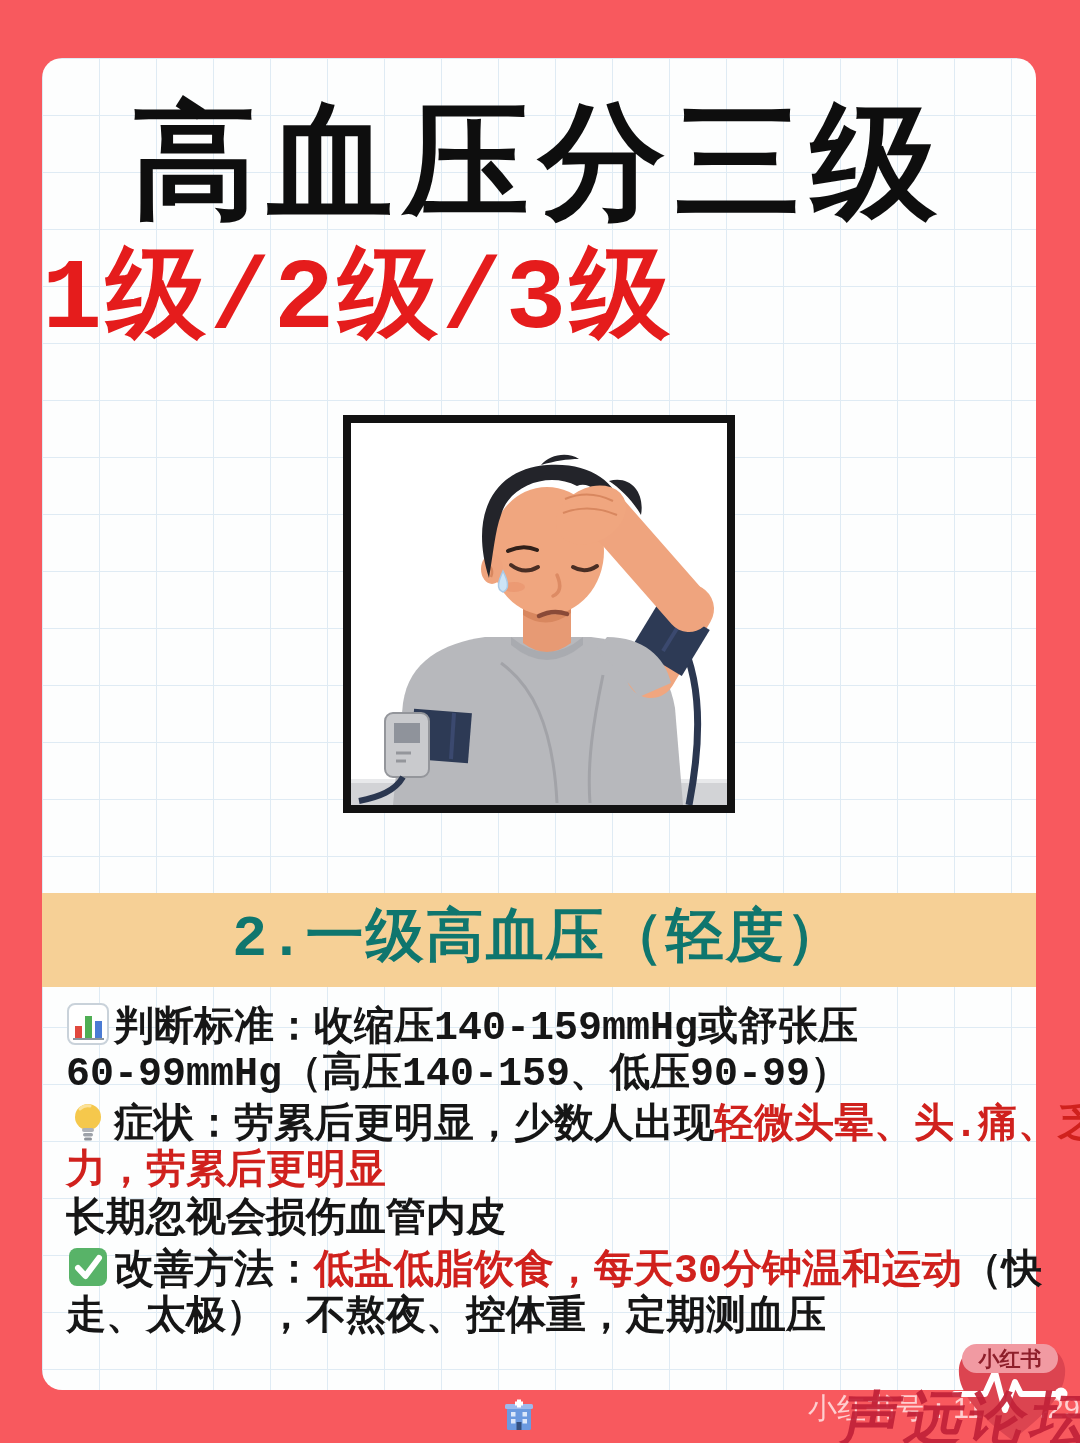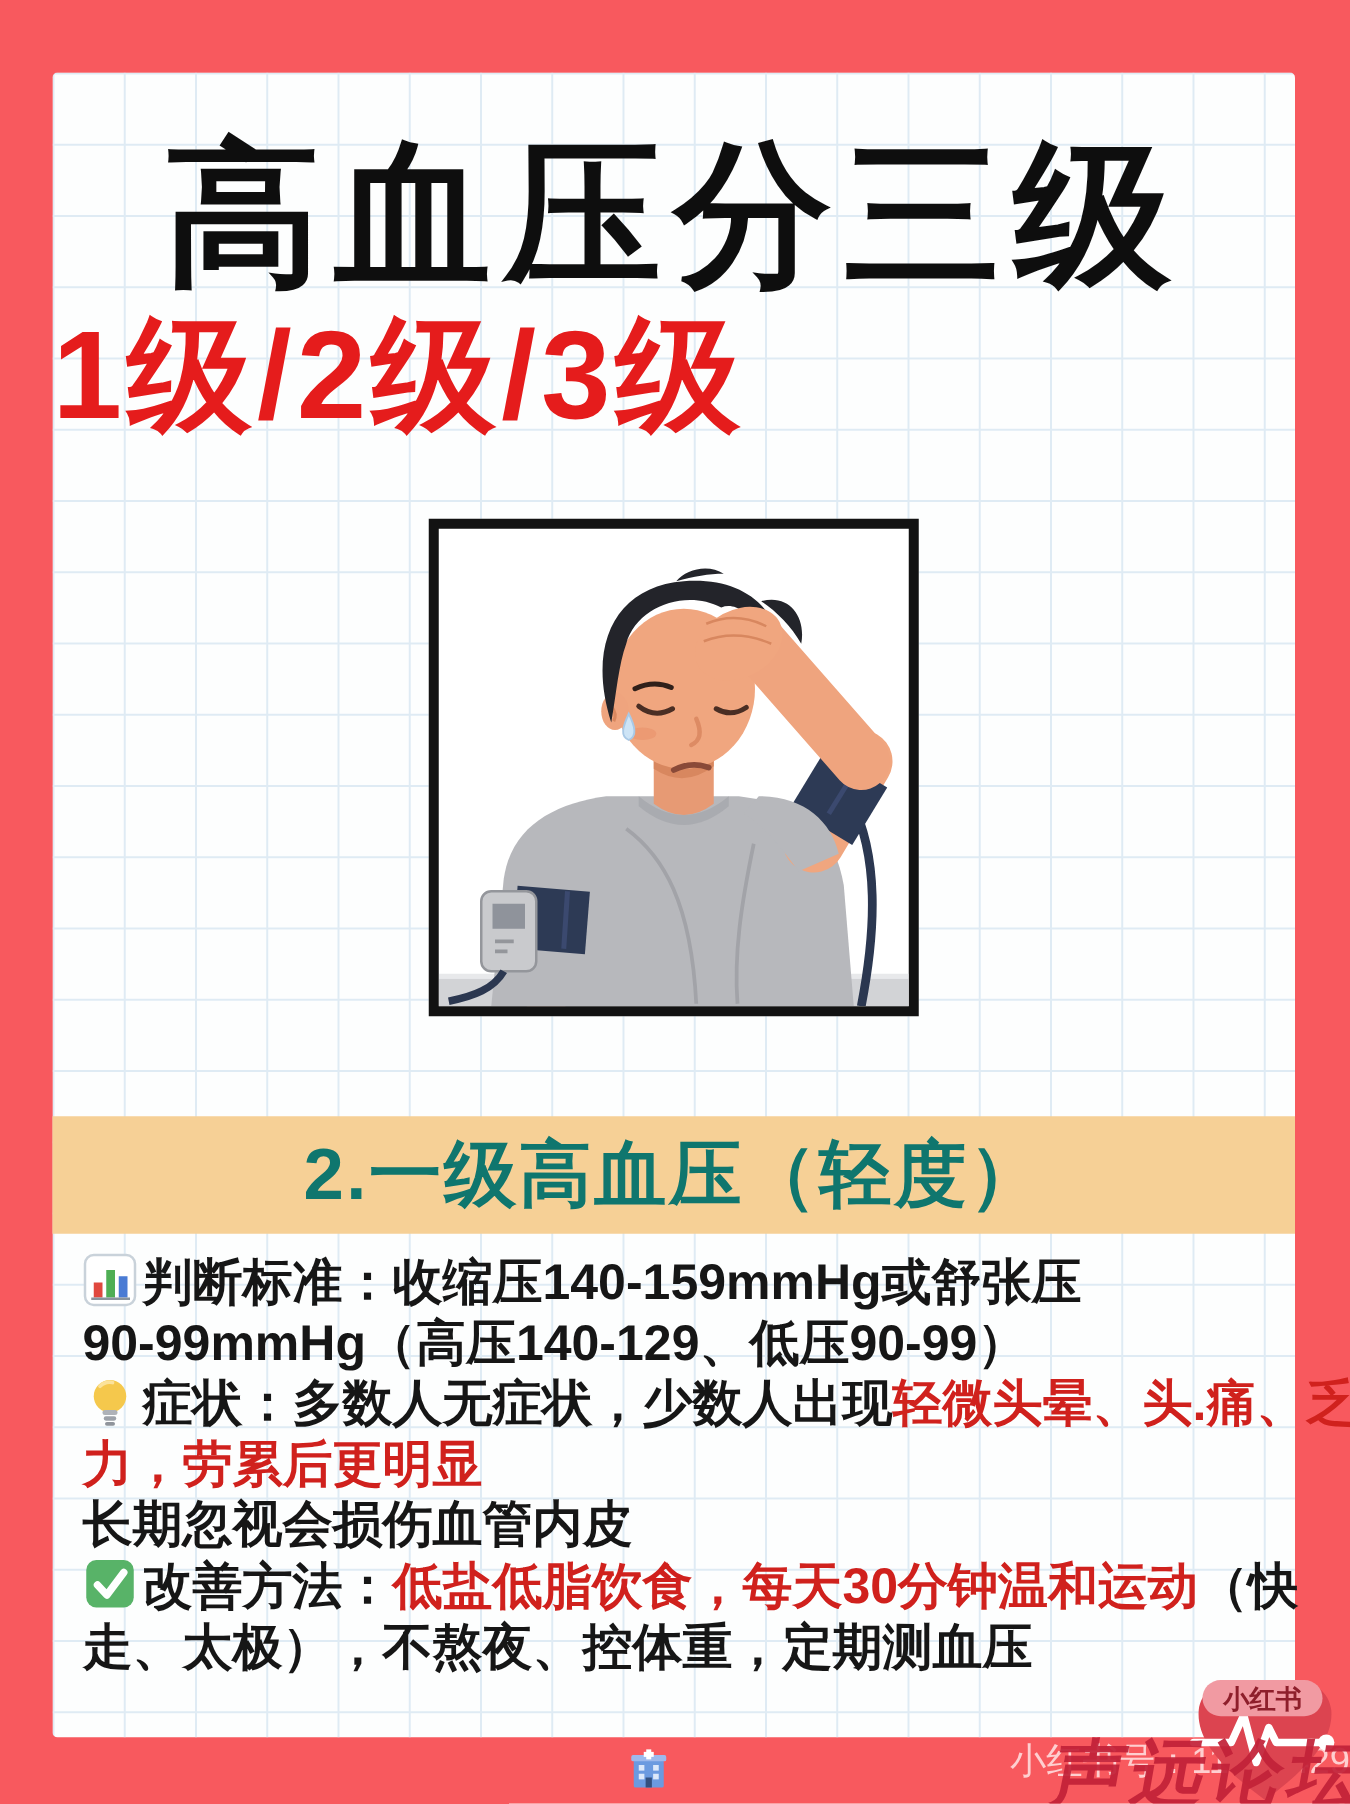--- a/index.html
+++ b/index.html
@@ -6,21 +6,22 @@
   body{width:1080px;height:1443px;font-family:"Liberation Sans",sans-serif;}
   .page{position:relative;width:1080px;height:1443px;background:#F8595E;overflow:hidden;}
 
   
   .card{
     position:absolute;left:42px;top:58px;width:994px;height:1332px;
     background-color:#FDFEFE;
     background-image:linear-gradient(#DFEBF4 1.5px,transparent 1.5px),
                      linear-gradient(90deg,#DFEBF4 1.5px,transparent 1.5px);
     background-size:57px 57px;
-    border-radius:4px;
+    border-radius:20px;
+    font-family:Liberation Mono, monospace;
   }
 
   .title{
     position:absolute;top:48px;left:0;width:100%;text-align:center;
     font-size:126px;line-height:1.05;font-weight:900;color:#0E0E0E;
     letter-spacing:10px;margin:0;
   }
   .subtitle{
     position:absolute;top:190px;left:0;width:100%;text-align:left;
     font-size:100px;line-height:1.05;font-weight:900;color:#E51C1C;
@@ -139,32 +140,32 @@
           <svg viewBox="0 0 44 44">
               <rect x="2" y="2" width="40" height="40" rx="7" fill="#FFFFFF" stroke="#C9D2DA" stroke-width="2"></rect>
               <rect x="9" y="24" width="7" height="12" fill="#E0483E"></rect>
               <rect x="19" y="14" width="7" height="22" fill="#4FAE54"></rect>
               <rect x="29" y="19" width="7" height="17" fill="#4A7BD4"></rect>
               <line x1="7" y1="37" x2="38" y2="37" stroke="#8A949D" stroke-width="2"></line>
             </svg>
         </span><span class="tb">判断标准：收缩压140-159mmHg或舒张压</span>
       </div>
       <div class="line">
-        <span class="tb">90-99mmHg（高压140-129、低压90-99）</span>
+        <span class="tb">60-99mmHg（高压140-159、低压90-99）</span>
       </div>
       <div class="line">
         <span class="ic">
           <svg viewBox="0 0 44 44">
               <circle cx="22" cy="18" r="13" fill="#F5C84C"></circle>
               <path d="M14,10 A11,11 0 0 1 24,7" stroke="#FBE29A" stroke-width="3" fill="none" stroke-linecap="round"></path>
               <rect x="16" y="29" width="12" height="4" rx="2" fill="#AEB2B8"></rect>
               <rect x="17" y="34" width="10" height="3.5" rx="1.7" fill="#9DA2A9"></rect>
               <rect x="18" y="38.5" width="8" height="3" rx="1.5" fill="#8F949B"></rect>
             </svg>
-        </span><span class="tb">症状：多数人无症状，少数人出现</span><span class="tr">轻微头晕、头.痛、乏</span>
+        </span><span class="tb">症状：劳累后更明显，少数人出现</span><span class="tr">轻微头晕、头.痛、乏</span>
       </div>
       <div class="line">
         <span class="tr">力，劳累后更明显</span>
       </div>
       <div class="line">
         <span class="tb">长期忽视会损伤血管内皮</span>
       </div>
       <div class="line">
         <span class="ic">
           <svg viewBox="0 0 44 44">

